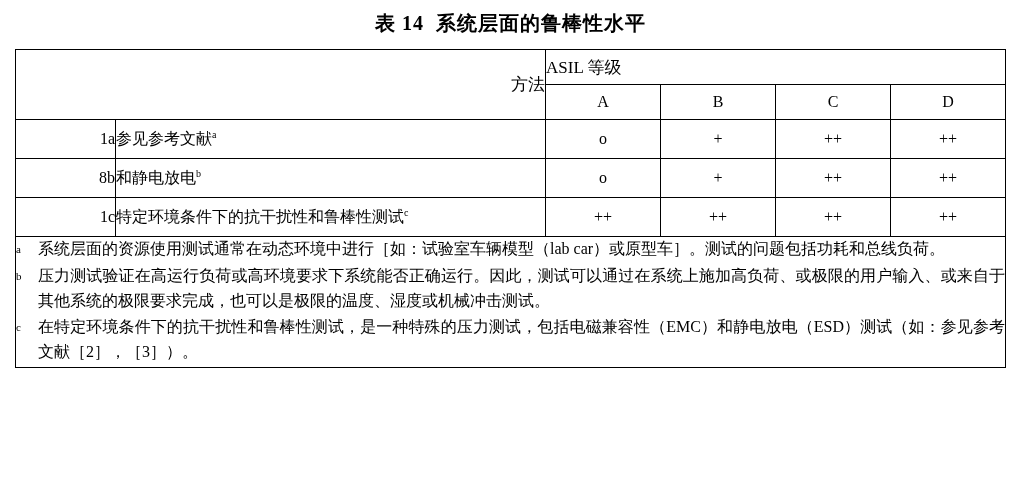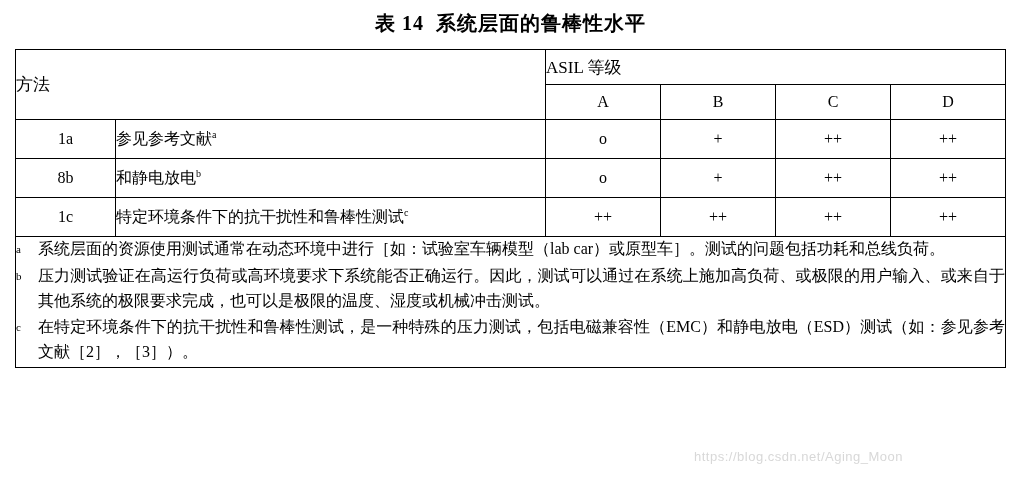--- a/index.html
+++ b/index.html
@@ -38,39 +38,39 @@
     margin: 0 auto;
     table-layout: fixed;
   }
   table.main td, table.main th {
     border: 1px solid #000000;
     padding: 0;
     font-weight: normal;
   }
   
   .h-method {
-    text-align: left;
+    text-align: right;
     font-size: 17px;
     height: 68px;
     vertical-align: middle;
   }
   .h-asil {
     text-align: left;
     font-size: 17px;
     height: 34px;
     vertical-align: middle;
   }
   .h-level {
     text-align: center;
     font-size: 16px;
     height: 34px;
     vertical-align: middle;
   }
   .row-id {
-    text-align: center;
+    text-align: right;
     font-size: 16px;
     height: 38px;
     vertical-align: middle;
     width: 100px;
   }
   .row-desc {
     font-size: 16px;
     padding-left: 14px;
     vertical-align: middle;
   }
@@ -197,15 +197,14 @@
           </div>
           <div class="note">
             <div class="note-mark">c</div>
             <div class="note-text">在特定环境条件下的抗干扰性和鲁棒性测试，是一种特殊的压力测试，包括电磁兼容性（EMC）和静电放电（ESD）测试（如：参见参考文献［2］，［3］）。</div>
           </div>
         </td>
       </tr>
     </tbody>
   </table>
 
-  <div class="watermark-url">https://blog.csdn.net/Aging_Moon</div>
 
 </div>
 
 </body></html>

